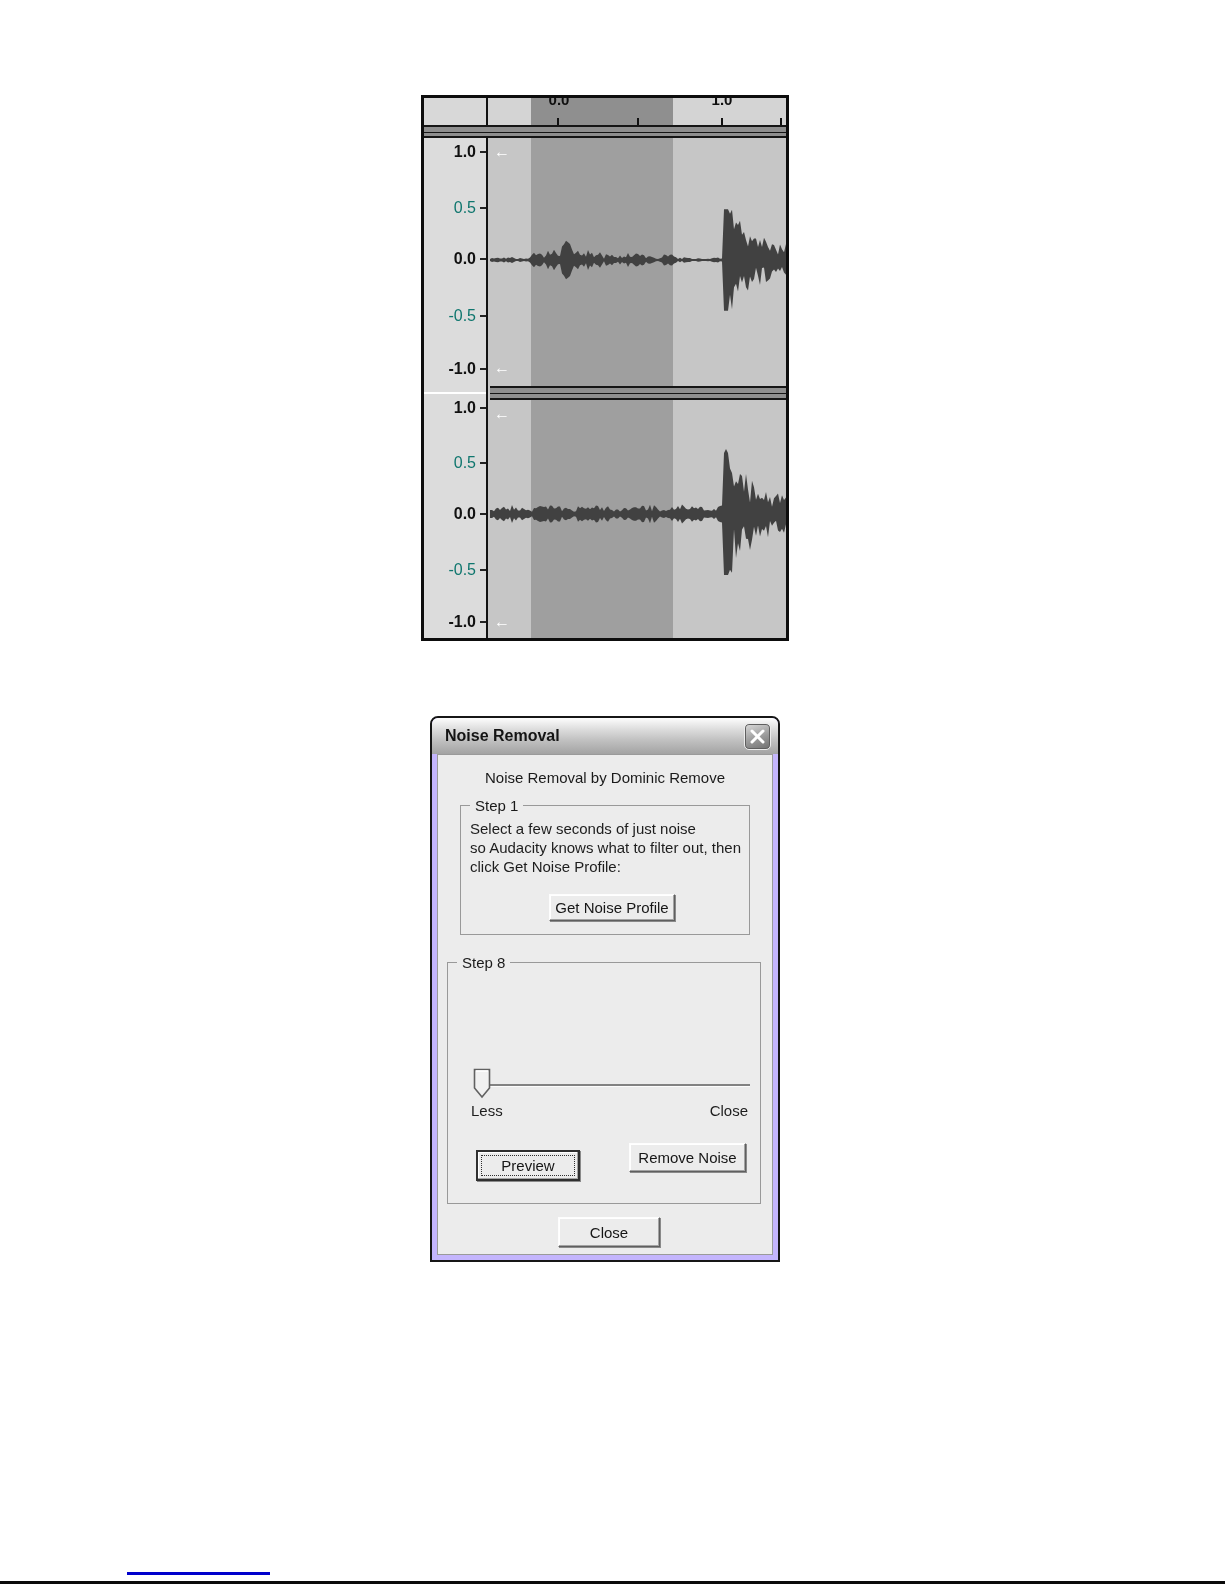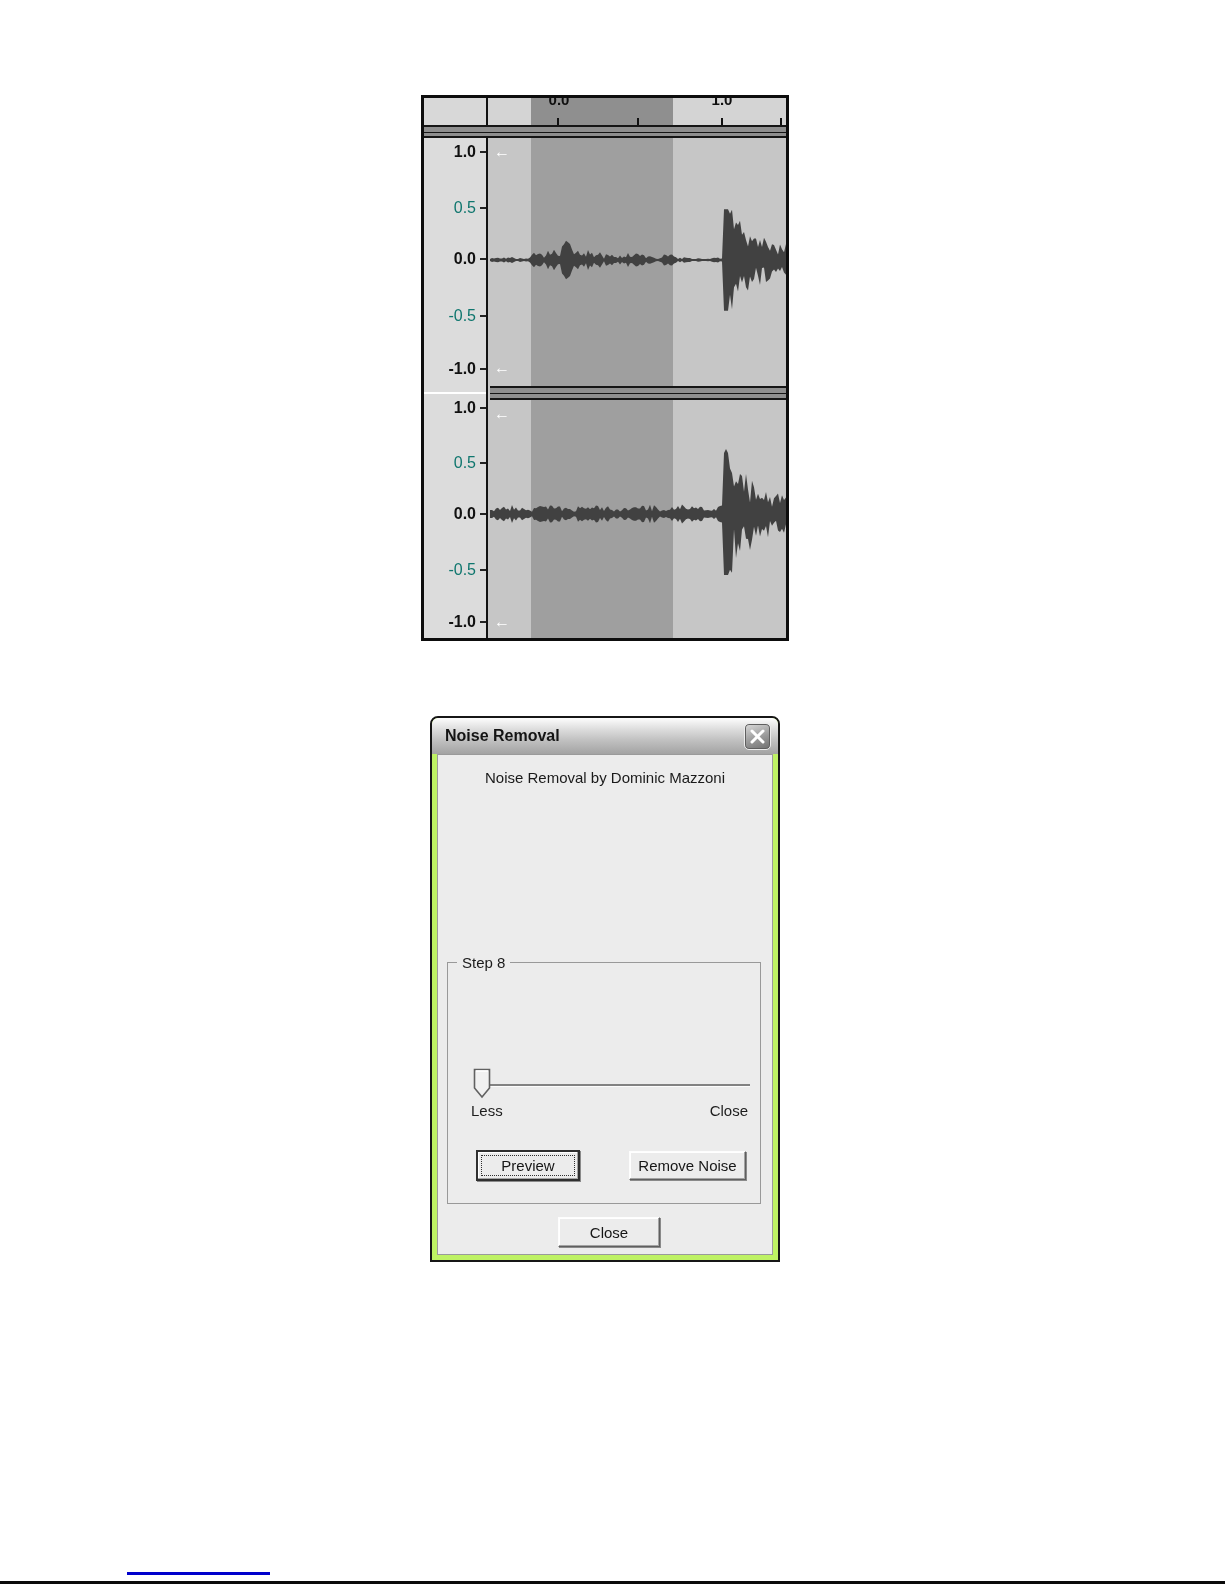--- a/index.html
+++ b/index.html
@@ -27,21 +27,21 @@
   .wf-sel{position:absolute;left:41px;top:0;bottom:0;width:142px;background:#9f9f9f;}
   .wave-svg{position:absolute;left:0;top:0;}
   .arrow{position:absolute;left:4px;color:#ffffff;font-size:16px;font-weight:bold;line-height:16px;}
   .sep-left{position:absolute;left:0;top:0;bottom:0;width:64px;background:#dcdcdc;
             border-right:2px solid #111;box-sizing:border-box;}
   .sep-left::after{content:"";position:absolute;left:0;right:0;top:6px;height:2px;background:#fff;}
 
   
   #dialog{position:absolute;left:430px;top:716px;width:350px;height:546px;
           border:2px solid #161616;border-radius:8px 8px 0 0;box-sizing:border-box;
-          background:#bef264;overflow:hidden;}
+          background:#c4b5fd;overflow:hidden;}
   .titlebar{position:absolute;left:0;top:0;right:0;height:36px;
             background:linear-gradient(180deg,#fdfdfd 0%,#dedede 30%,#c2c2c2 60%,#a3a3a3 100%);
             display:flex;align-items:center;}
   .title-text{margin-left:13px;font-size:16px;font-weight:bold;color:#141414;}
   .xbtn{position:absolute;right:7px;top:5px;width:27px;height:27px;border-radius:5px;
         background:linear-gradient(160deg,#dcdcdc 0%,#9a9a9a 55%,#6f6f6f 100%);
         border:1px solid #ececec;box-shadow:inset 0 0 0 1px #5f5f5f;box-sizing:border-box;}
   .client{position:absolute;left:5px;right:5px;top:36px;bottom:5px;background:#ececec;
           border:1px solid #9a9a9a;box-sizing:border-box;}
   .caption{position:absolute;left:0;right:0;top:14px;text-align:center;font-size:15px;color:#1a1a1a;}
@@ -136,36 +136,43 @@
       <span class="title-text">Noise Removal</span>
     </div>
     <div class="xbtn">
       <svg width="25" height="25" viewBox="0 0 25 25">
         <line x1="7" y1="7" x2="18" y2="18" stroke="#ffffff" stroke-width="3" stroke-linecap="round"></line>
         <line x1="18" y1="7" x2="7" y2="18" stroke="#ffffff" stroke-width="3" stroke-linecap="round"></line>
       </svg>
     </div>
 
     <div class="client">
-      <div class="caption">Noise Removal by Dominic Mazzoni</div>
+      <div class="caption">Noise Removal by Dominic Remove</div>
 
+      <div class="group" style="left:22px;top:50px;width:288px;height:128px;">
+        <span class="glabel">Step 1</span>
+        <div class="gtext">Select a few seconds of just noise
+so Audacity knows what to filter out, then
+click Get Noise Profile:</div>
+        <div class="btn" style="left:88px;top:88px;width:126px;height:27px;">Get Noise Profile</div>
+      </div>
 
       <div class="group" style="left:9px;top:207px;width:312px;height:240px;">
         <span class="glabel">Step 8</span>
 
         <div class="slider-track" style="left:34px;top:121px;width:268px;"></div>
         <svg style="position:absolute;left:25px;top:105px;" width="18" height="31" viewBox="0 0 18 31">
           <polygon points="1.5,1.5 16.5,1.5 16.5,20 9,29 1.5,20" fill="#f1f1f1" stroke="#616161" stroke-width="1.6"></polygon>
           <line x1="3" y1="3" x2="15" y2="3" stroke="#ffffff" stroke-width="1.5"></line>
         </svg>
         <span class="slider-label" style="left:23px;top:139px;">Less</span>
         <span class="slider-label" style="right:12px;top:139px;">Close</span>
 
         <div class="btn btn-default" style="left:28px;top:187px;width:104px;height:31px;">Preview</div>
-        <div class="btn" style="left:181px;top:188px;width:117px;height:29px;">Remove Noise</div>
+        <div class="btn" style="left:181px;top:180px;width:117px;height:29px;">Remove Noise</div>
       </div>
 
       <div class="btn" style="left:120px;top:462px;width:102px;height:30px;">Close</div>
     </div>
   </div>
 
   <div id="link-underline"></div>
   <div id="bottom-rule"></div>
 </div>
 

